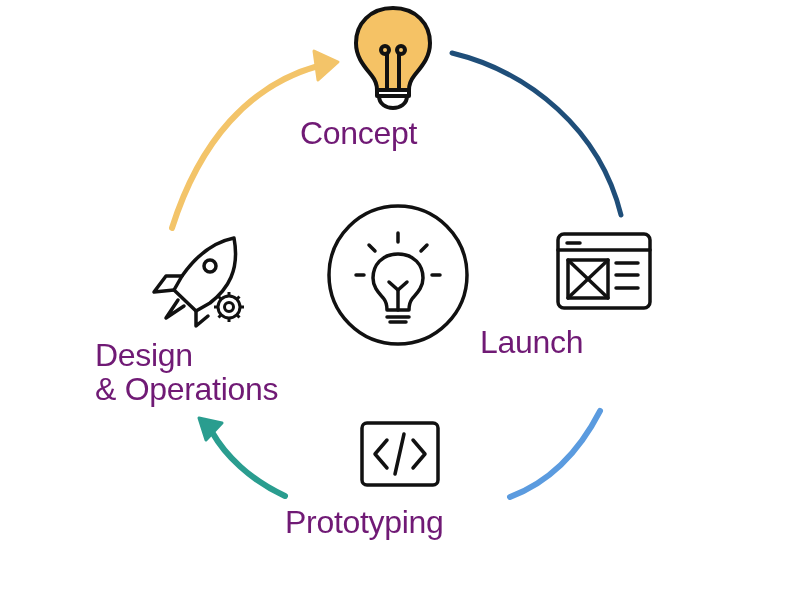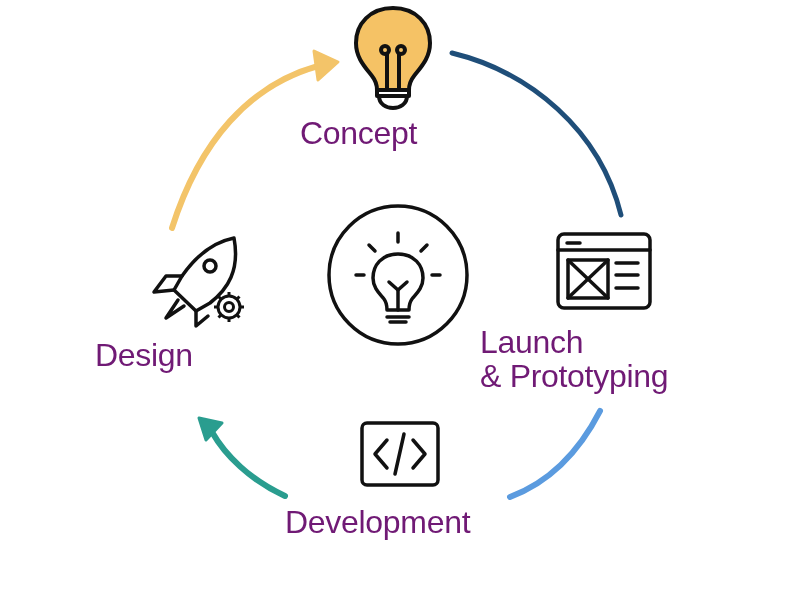--- a/index.html
+++ b/index.html
@@ -138,24 +138,24 @@
       <line x1="221" y1="315" x2="218.5" y2="317.5"></line>
     </g>
   </svg>
 
   <div class="label" style="left:300px; top:116px; width:190px;">
     <span>Concept</span>
   </div>
 
   <div class="label" style="left:480px; top:325px; width:220px;">
     <span>Launch</span>
-    <span>&amp; Prototyping</span>
   </div>
 
   <div class="label" style="left:285px; top:505px; width:225px;">
-    <span>Development</span>
+    <span>Prototyping</span>
   </div>
 
   <div class="label" style="left:95px; top:338px; width:215px;">
     <span>Design</span>
+    <span>&amp; Operations</span>
   </div>
 
 </div>
 
 </body></html>

